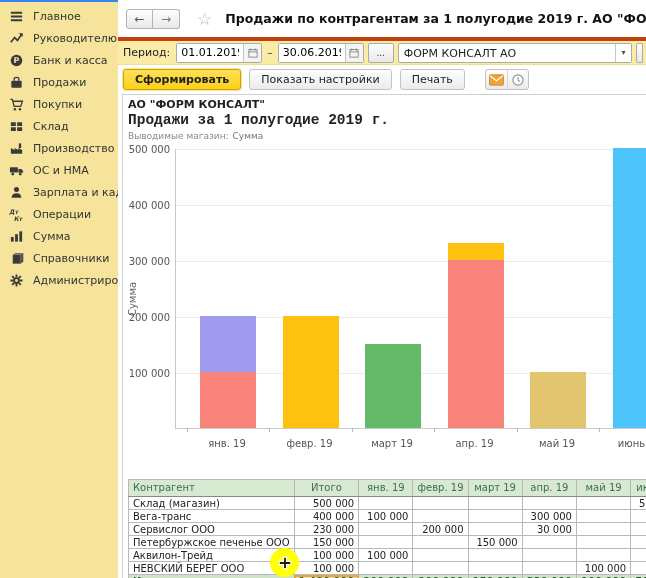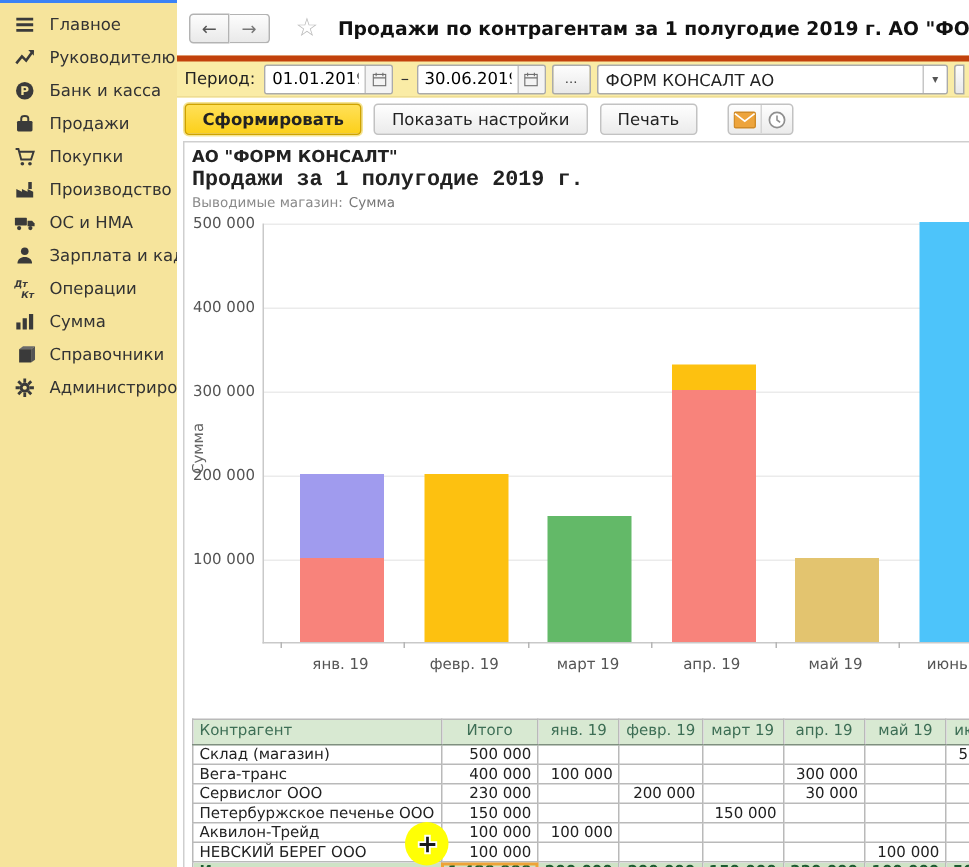--- a/index.html
+++ b/index.html
@@ -111,20 +111,33 @@
     </div>
     <div class="sidebar-item">
       <span class="ic">
         <svg viewBox="0 0 16 16">
           <path d="M1.5 2.5h2l2 7.5h7l1.8-5.5H4.5" fill="none" stroke="#3a3a3a" stroke-width="1.4"></path>
           <circle cx="6.3" cy="13" r="1.3" fill="#3a3a3a"></circle>
           <circle cx="11.7" cy="13" r="1.3" fill="#3a3a3a"></circle>
         </svg>
       </span>
       <span class="lbl">Покупки</span>
+    </div>
+    <div class="sidebar-item">
+      <span class="ic">
+        <svg viewBox="0 0 16 16">
+          <g fill="#3a3a3a">
+            <rect x="2" y="3.5" width="5.3" height="4"></rect>
+            <rect x="8.7" y="3.5" width="5.3" height="4"></rect>
+            <rect x="2" y="8.8" width="5.3" height="4"></rect>
+            <rect x="8.7" y="8.8" width="5.3" height="4"></rect>
+          </g>
+        </svg>
+      </span>
+      <span class="lbl">Склад</span>
     </div>
     <div class="sidebar-item">
       <span class="ic">
         <svg viewBox="0 0 16 16">
           <g fill="#3a3a3a">
             <path d="M2 13.5V7.5l4 2v-2l4 2v-2l4 2v4z"></path>
             <rect x="10.5" y="2.5" width="2.5" height="5"></rect>
           </g>
         </svg>
       </span>

